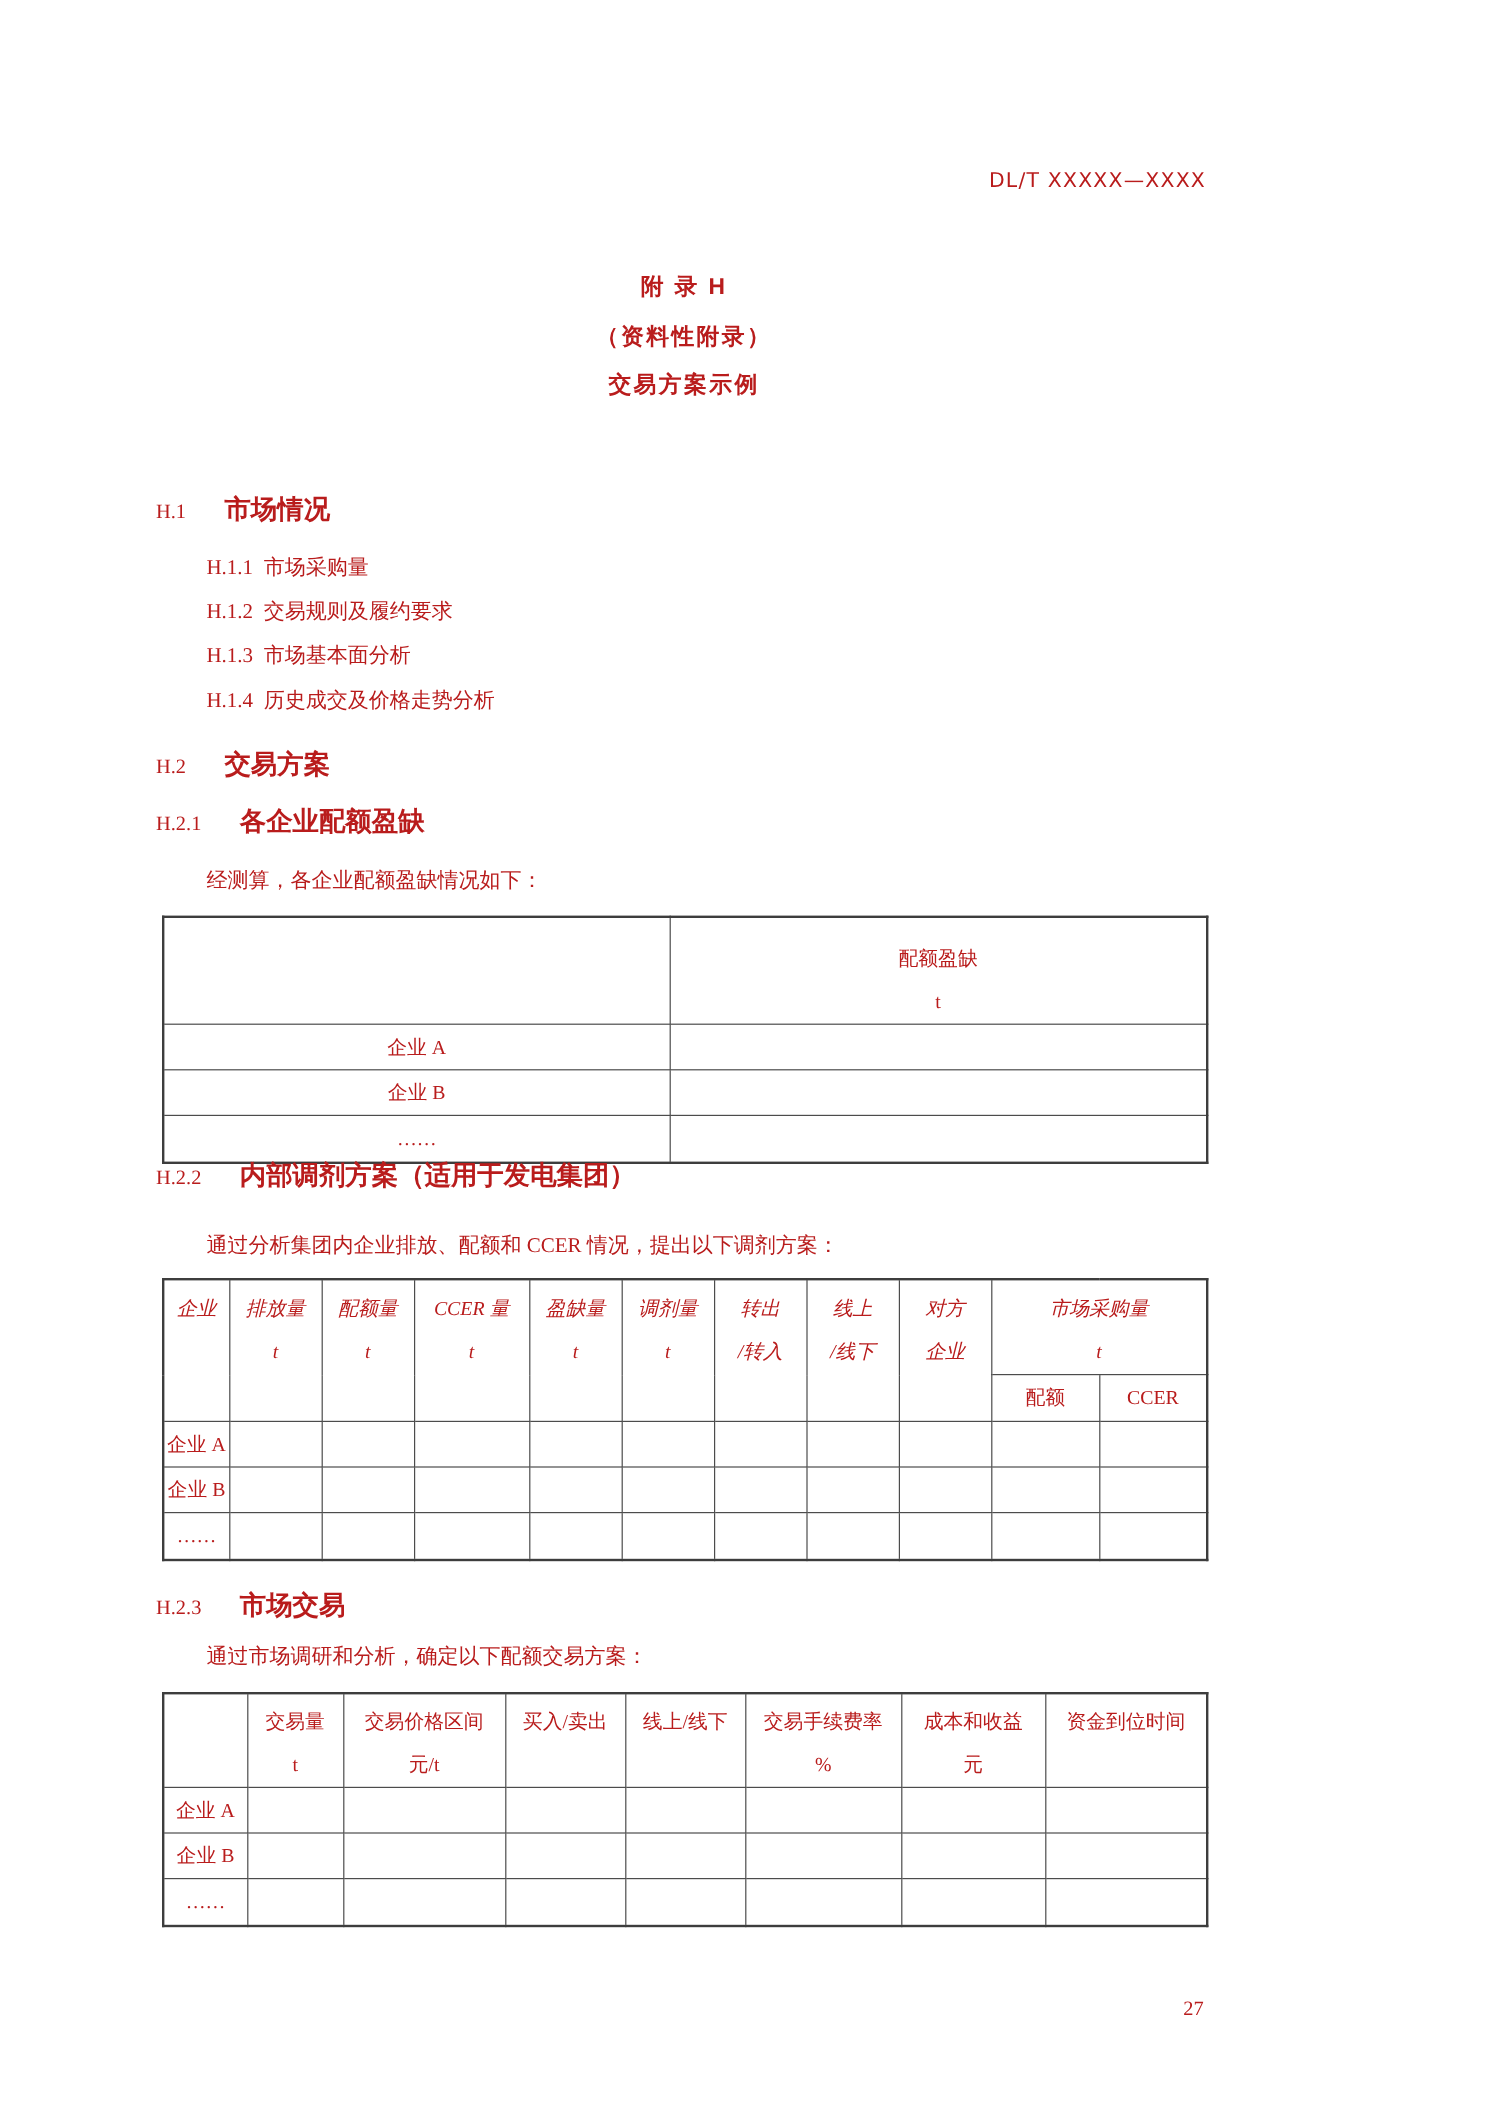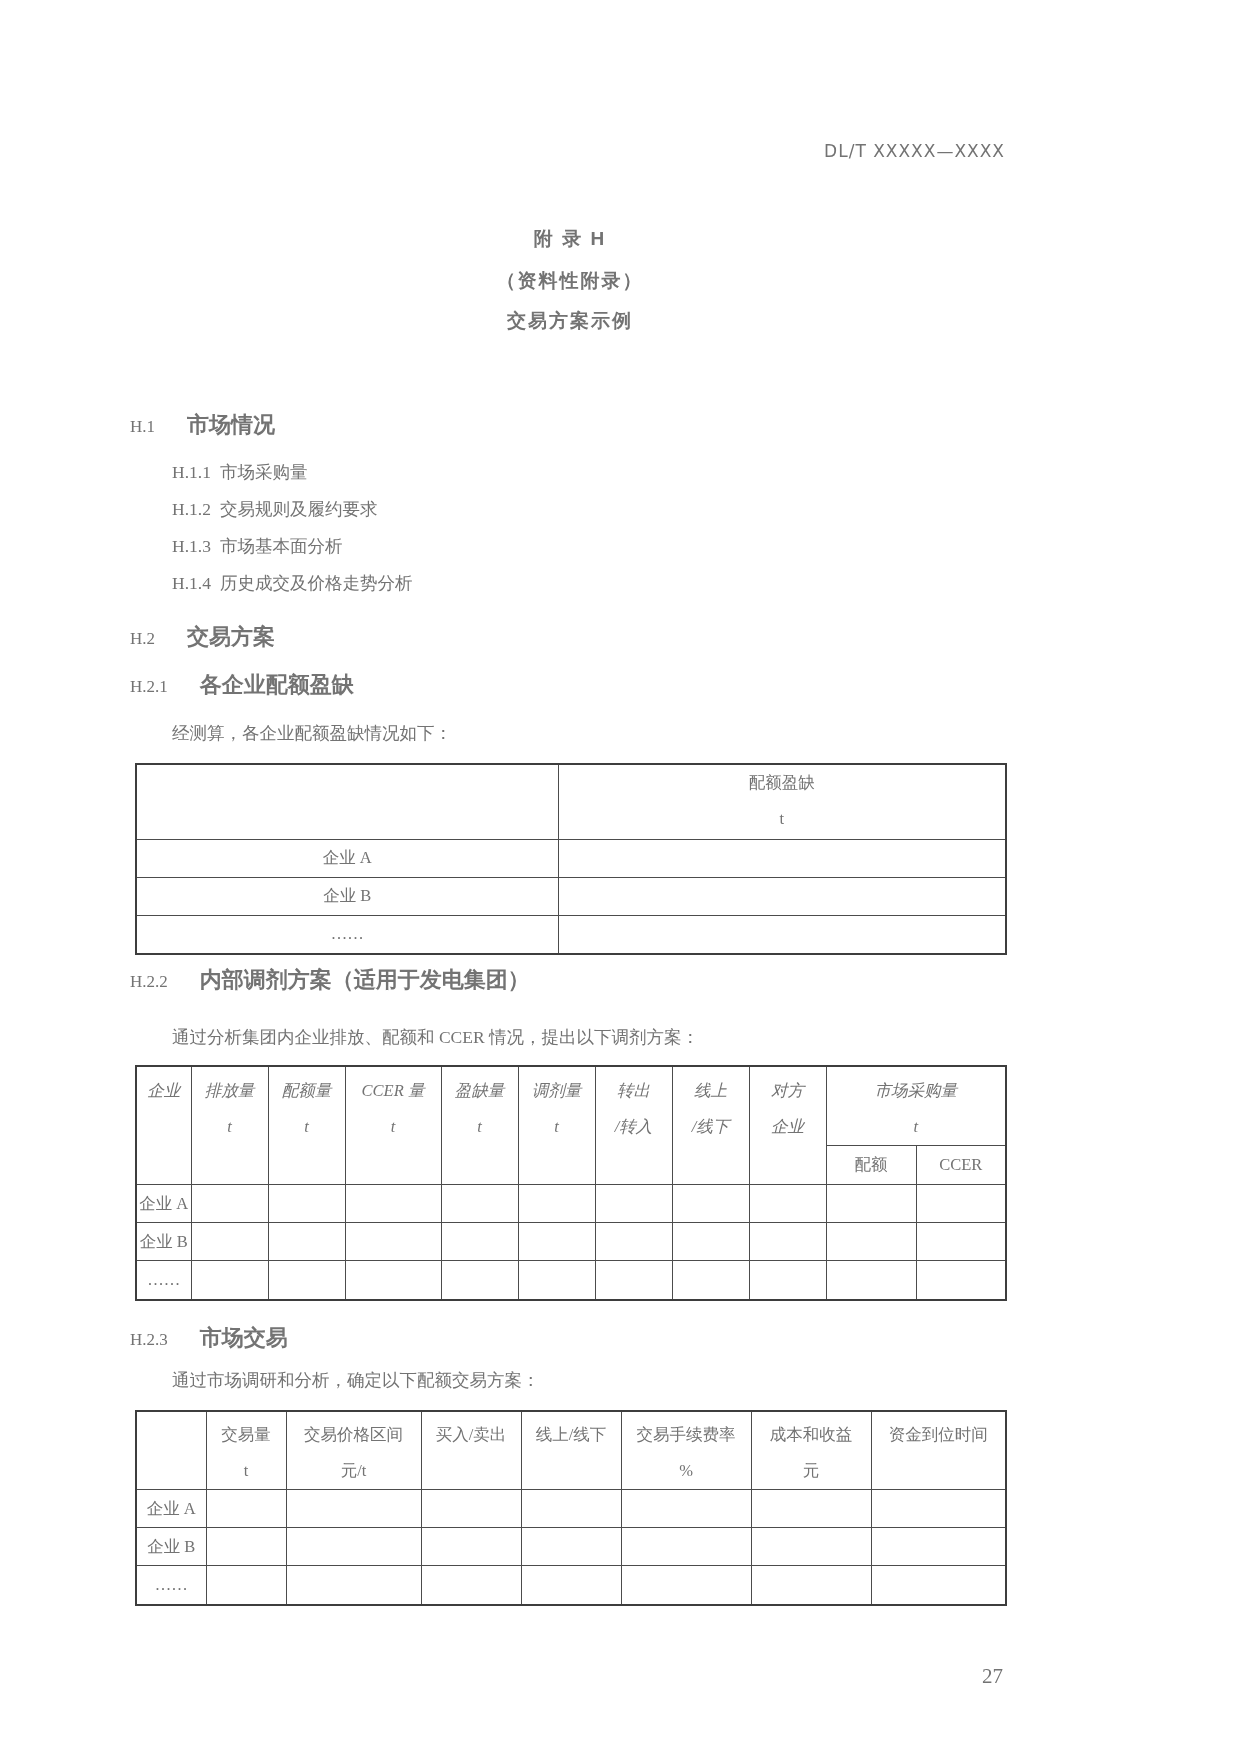--- a/index.html
+++ b/index.html
@@ -1,19 +1,19 @@
 <!DOCTYPE html>
 <html><head>
 <meta charset="utf-8">
 <style>
   * { margin:0; padding:0; box-sizing:border-box; }
   html,body { background:#e8e8e8; }
   .page {
     position:relative; width:1240px; height:1754px; background:#ffffff;
-    font-family:"Liberation Serif","DejaVu Serif",serif; color:#737373;
+    font-family:"Liberation Serif","DejaVu Serif",serif; color:#b91c1c;
     margin:0 auto; overflow:hidden;
   }
   .doc-code {
     position:absolute; top:141px; right:235px;
     font-family:"DejaVu Sans","Liberation Sans",sans-serif;
     font-size:17px; letter-spacing:1px; font-weight:500;
   }
   .title-line {
     position:absolute; left:135px; width:870px; text-align:center;
     font-family:"Liberation Sans","DejaVu Sans",sans-serif;
@@ -50,30 +50,30 @@
     font-size:16.5px;
     border:2px solid #3d3d3d;
   }
   .tbl th, .tbl td {
     border:1px solid #4c4c4c; font-weight:normal; text-align:center;
     vertical-align:middle; overflow:hidden;
   }
   .tbl th { vertical-align:top; }
   .hl { height:36px; line-height:36px; }
   .t1 { top:763px; }
-  .t1 .hrow  th { height:75px; padding-top:0; }
+  .t1 .hrow  th { height:75px; padding-top:16px; }
   .t1 .brow td, .t2 .brow td, .t3 .brow td { height:38px; }
   .t1 .brow-last td, .t2 .brow-last td, .t3 .brow-last td { height:39px; }
   .t2 { top:1065px; }
   .t2 .hrow1 th { height:78px; padding-top:6px;font-style:italic; }
   .t2 .hrow2 th { height:39px; vertical-align:middle; padding-top:0; }
   .t3 { top:1410px;font-family:Liberation Serif, serif; }
   .t3 .hrow th { height:78px; padding-top:5px; }
 
-  .page-number { position:absolute; right:237px; top:1664px; font-size:21px; }
+  .page-number { position:absolute; right:237px; top:1664px; font-size:17px; }
 </style>
 </head>
 <body>
 
 <div class="page">
 
   <div class="doc-code">DL/T XXXXX—XXXX</div>
 
   <div class="title-line t-appendix">附 录 H</div>
   <div class="title-line t-type">（资料性附录）</div>

